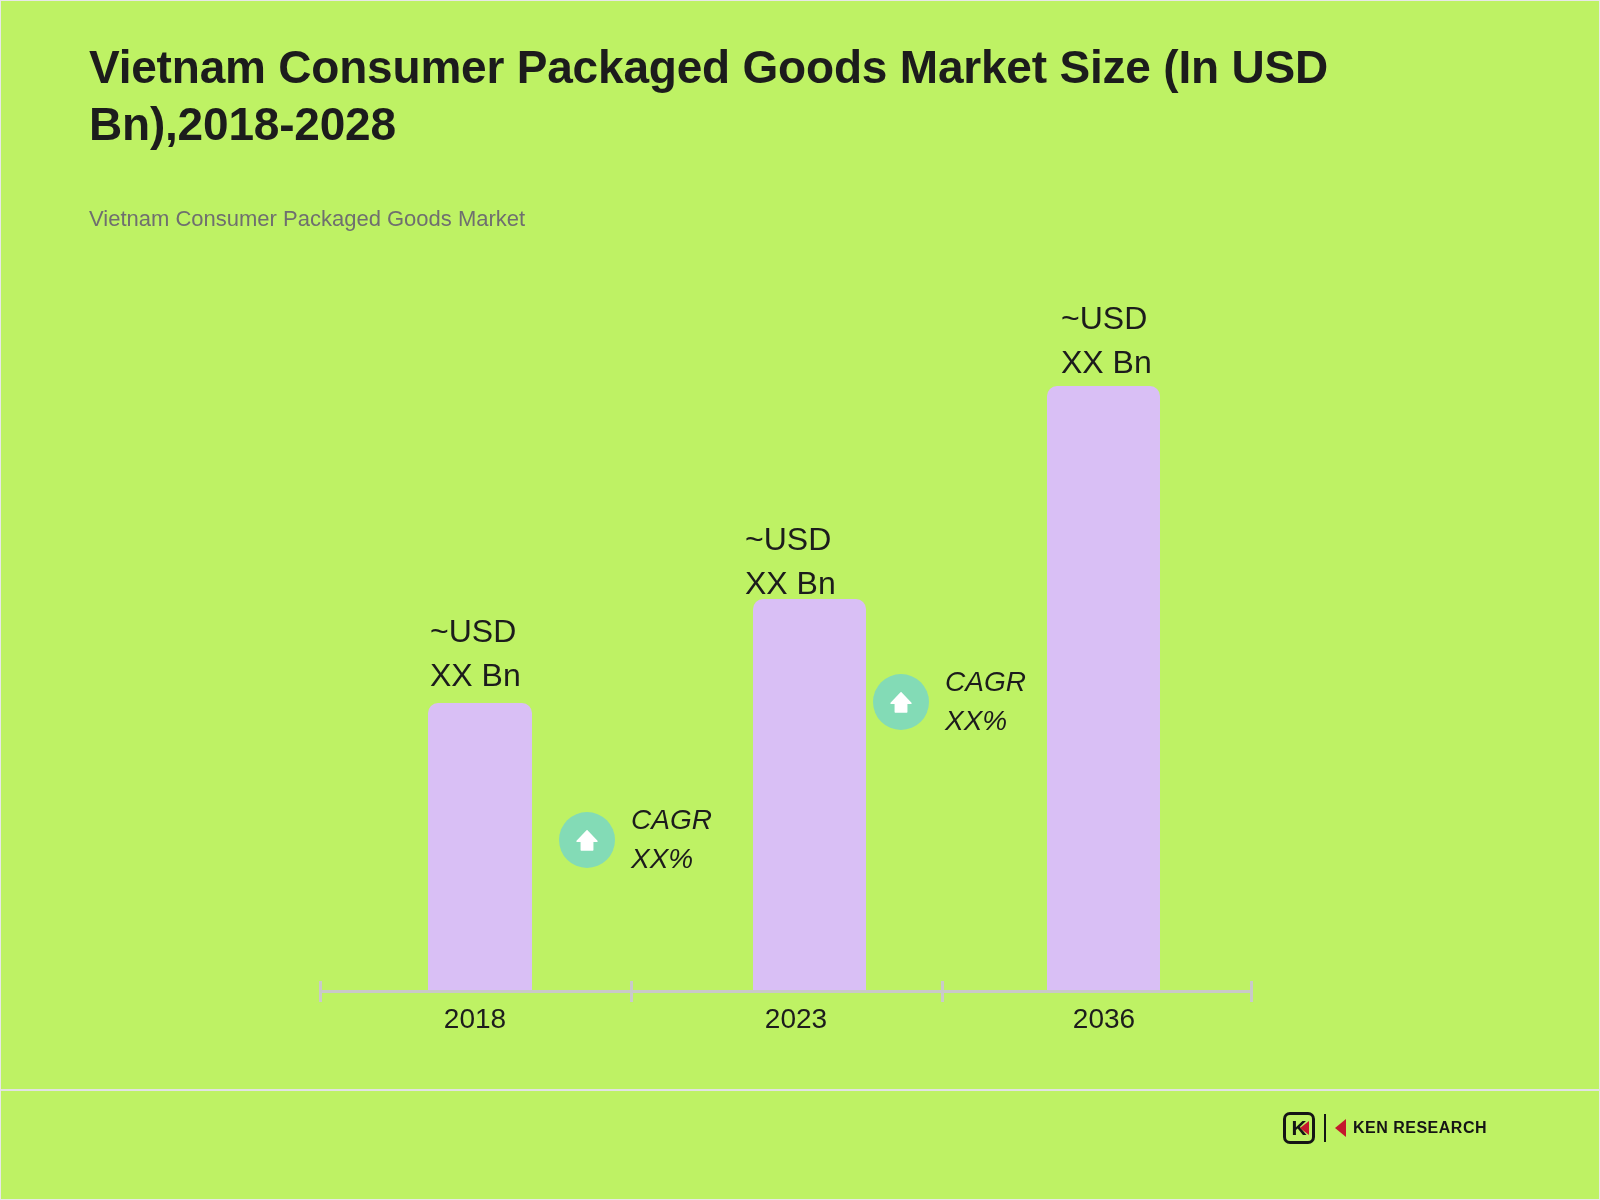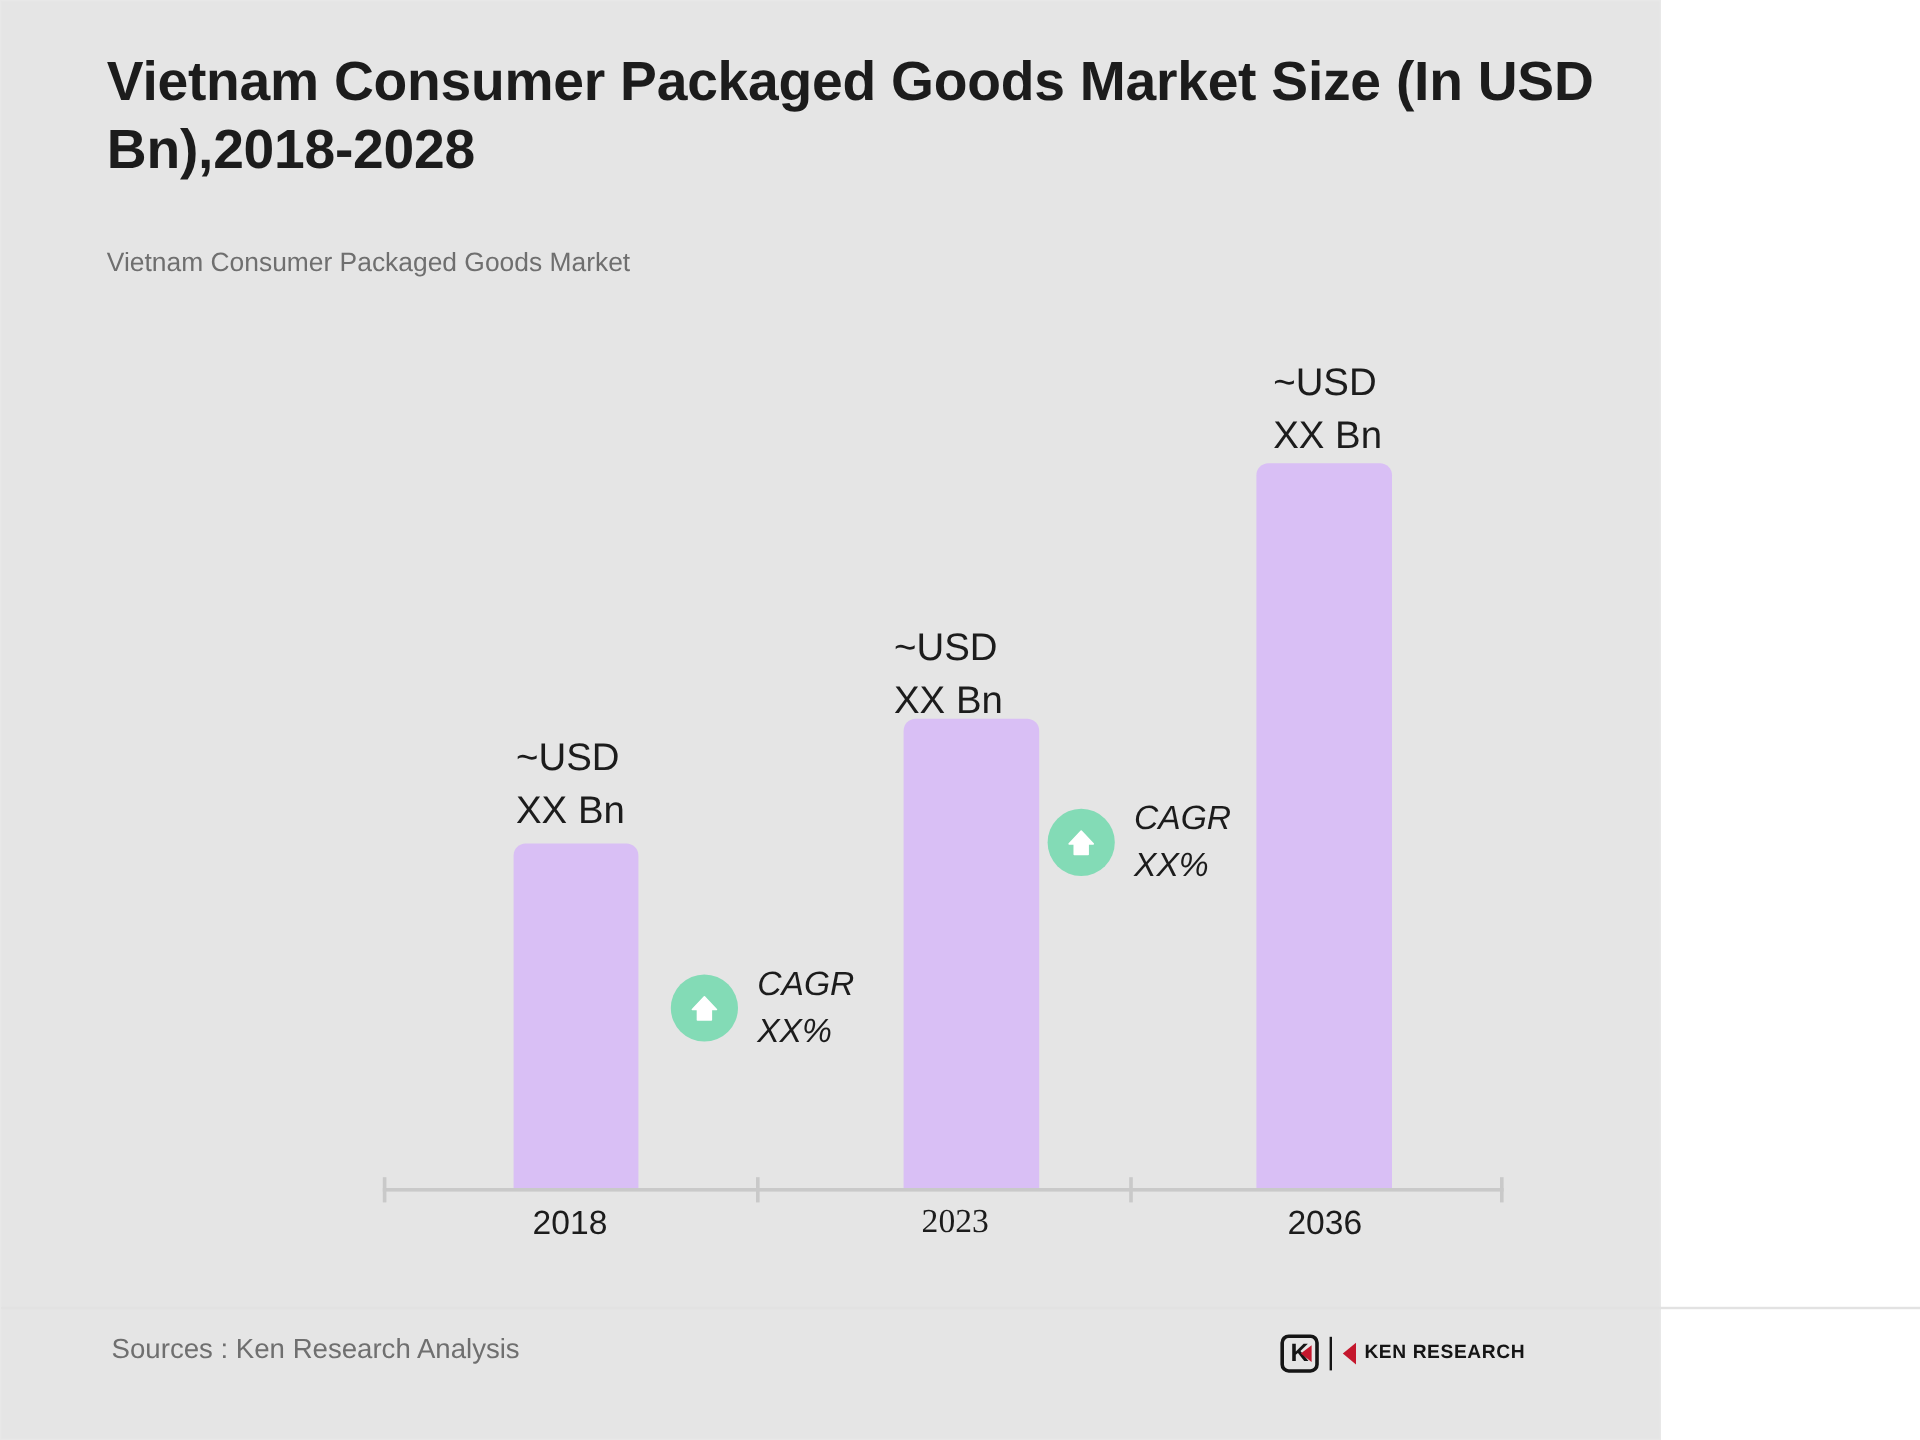--- a/index.html
+++ b/index.html
@@ -5,23 +5,23 @@
   * { box-sizing: border-box; margin: 0; padding: 0; }
   html, body {
     width: 1600px;
     height: 1200px;
     background: #ffffff;
     font-family: "Liberation Sans", sans-serif;
     overflow: hidden;
   }
   .page {
     position: relative;
-    width: 1384px;
+    width: 1600px;
     height: 1200px;
-    background: #e5e5e5;
+    background: #bef264;
     border: 1px solid #e8e8e8;
   }
 
   
   .title {
     position: absolute;
     left: 88px;
     top: 38px;
     width: 1400px;
     font-size: 46px;
@@ -240,26 +240,25 @@
       </div>
     </div>
 
     <div class="axis-line"></div>
     <div class="axis-tick" style="left:318px;"></div>
     <div class="axis-tick" style="left:629px;"></div>
     <div class="axis-tick" style="left:940px;"></div>
     <div class="axis-tick" style="left:1249px;"></div>
 
     <div class="axis-cat" style="left:374px;">2018</div>
-    <div class="axis-cat" style="left:695px;font-family:Liberation Serif, serif;">2023</div>
+    <div class="axis-cat" style="left:695px;">2023</div>
     <div class="axis-cat" style="left:1003px;">2036</div>
   </div>
 
   <div class="footer-rule"></div>
-  <div class="source">Sources : Ken Research Analysis</div>
 
   <div class="logo">
     <div class="logo-mark">
       <span>K</span>
       <span class="tri"></span>
     </div>
     <div class="logo-divider"></div>
     <div class="logo-tri-red"></div>
     <div class="logo-text">KEN RESEARCH</div>
   </div>

